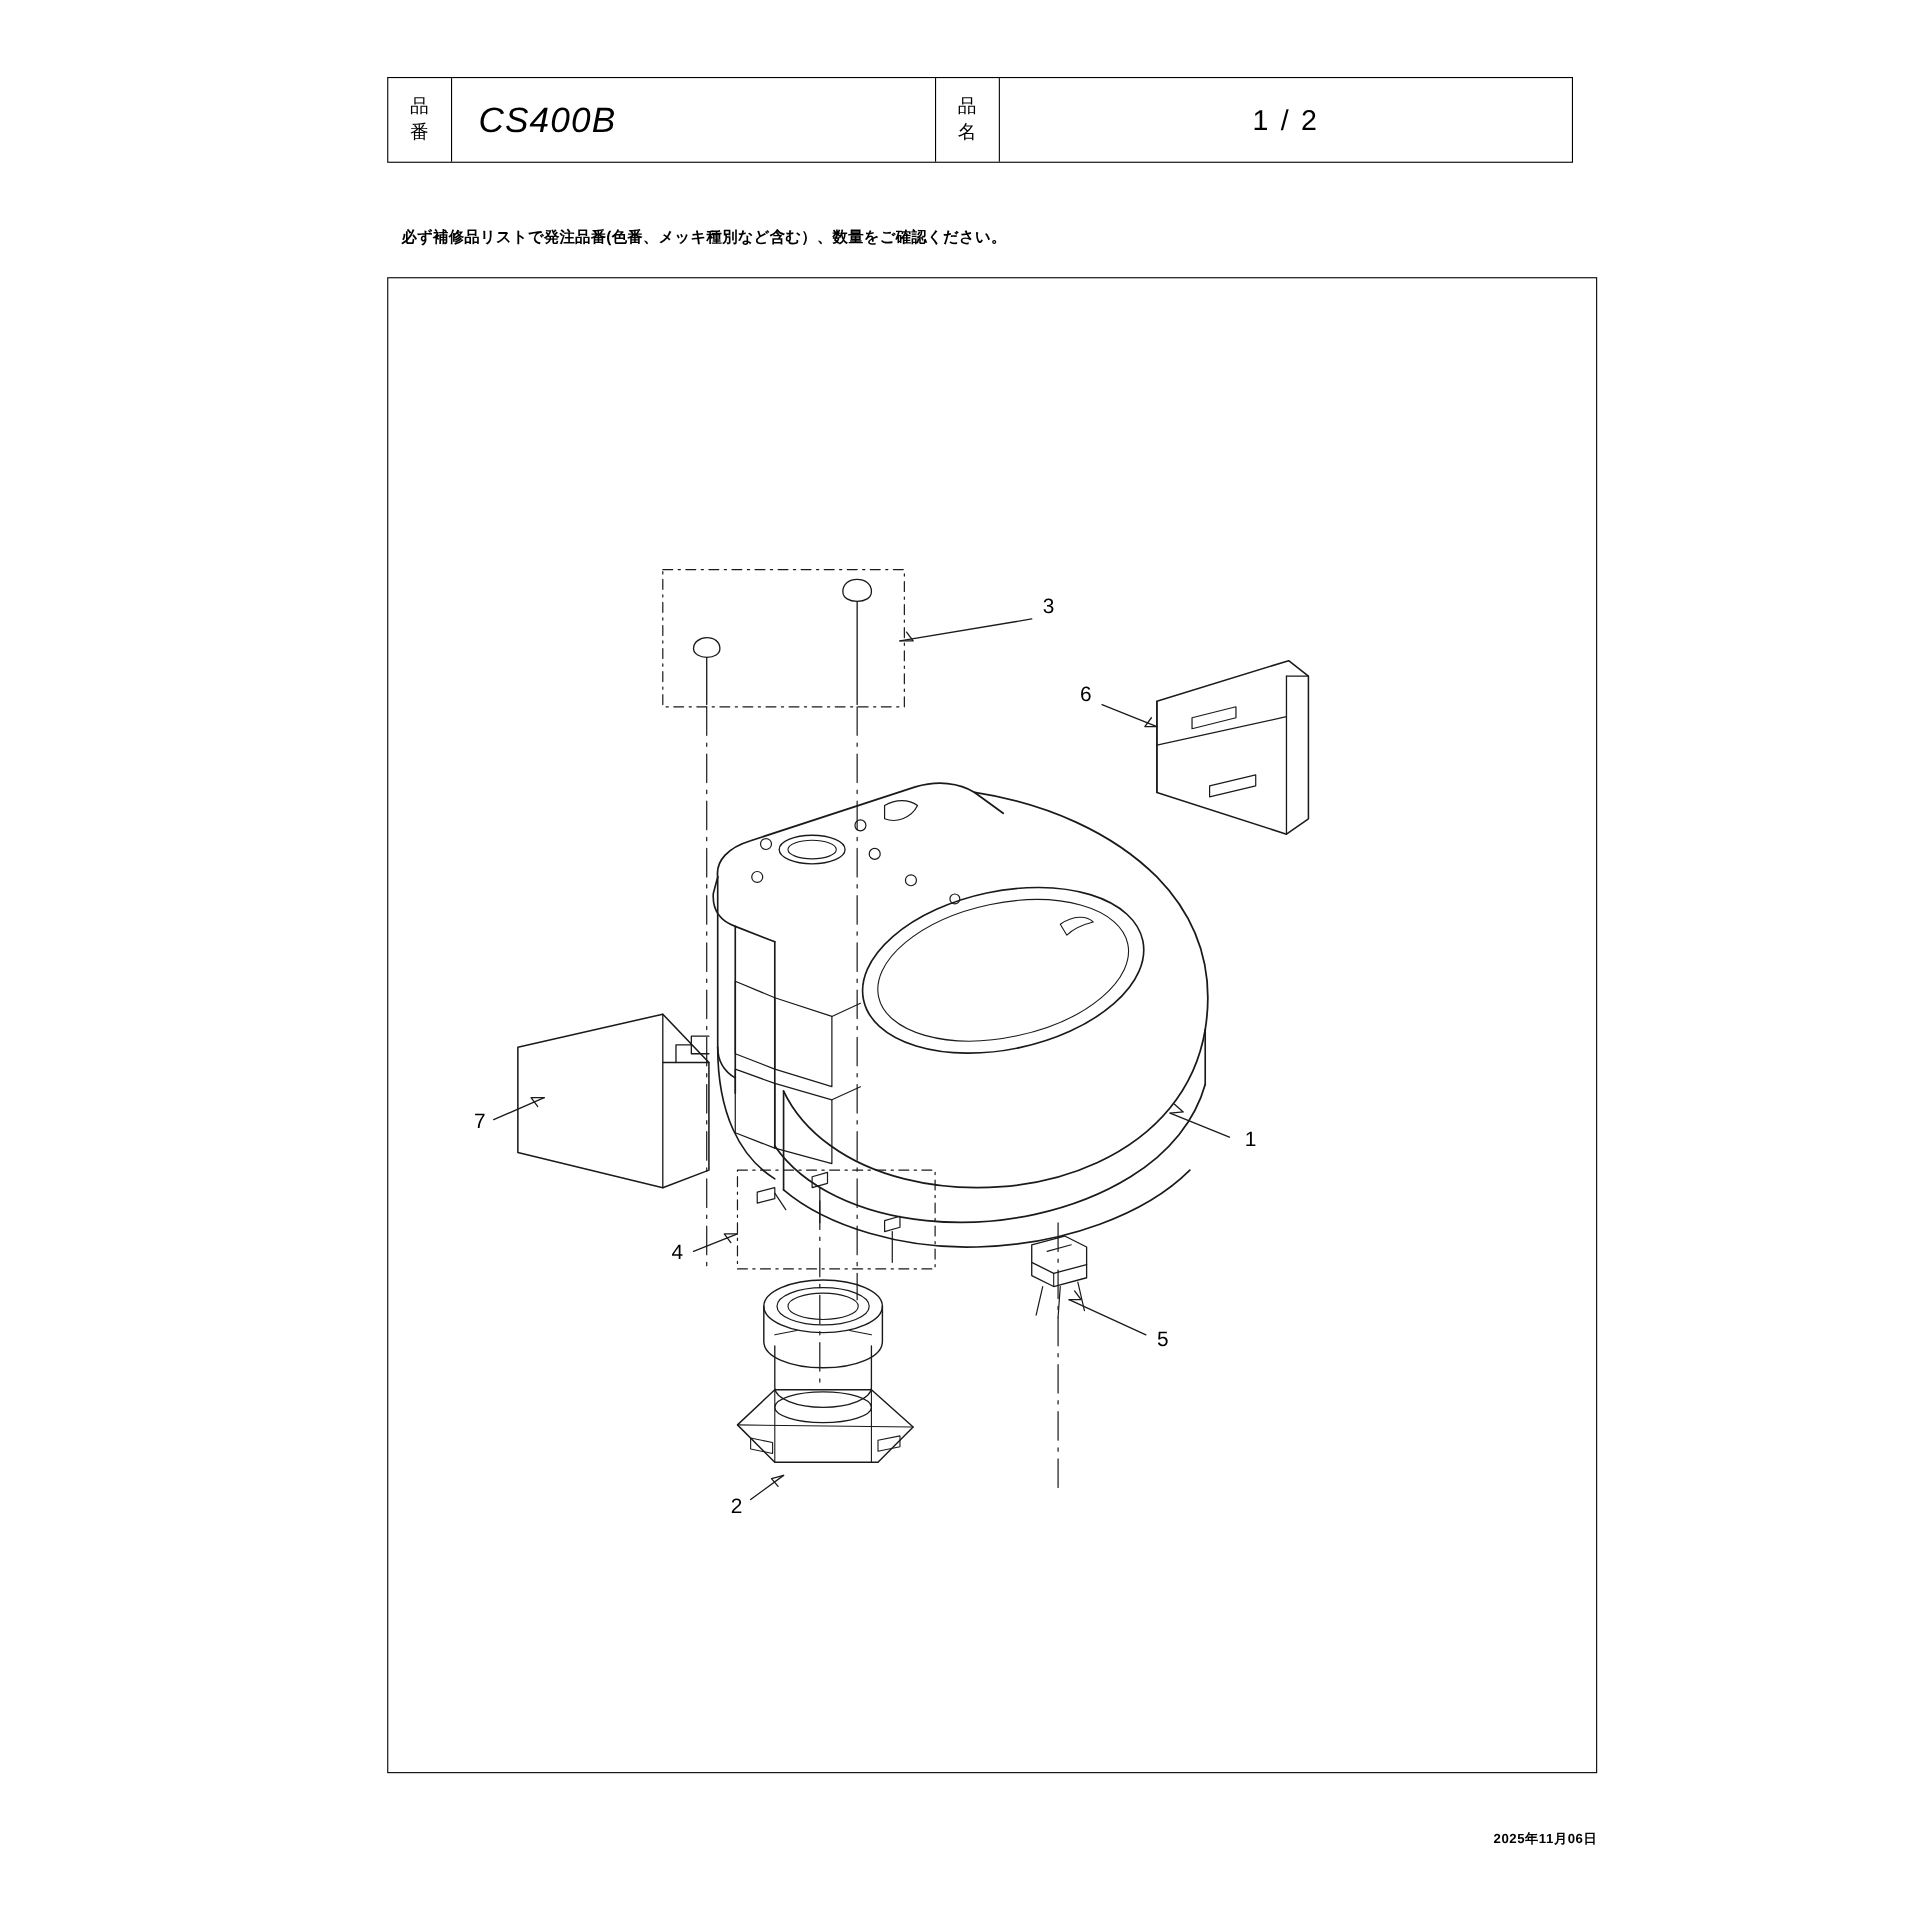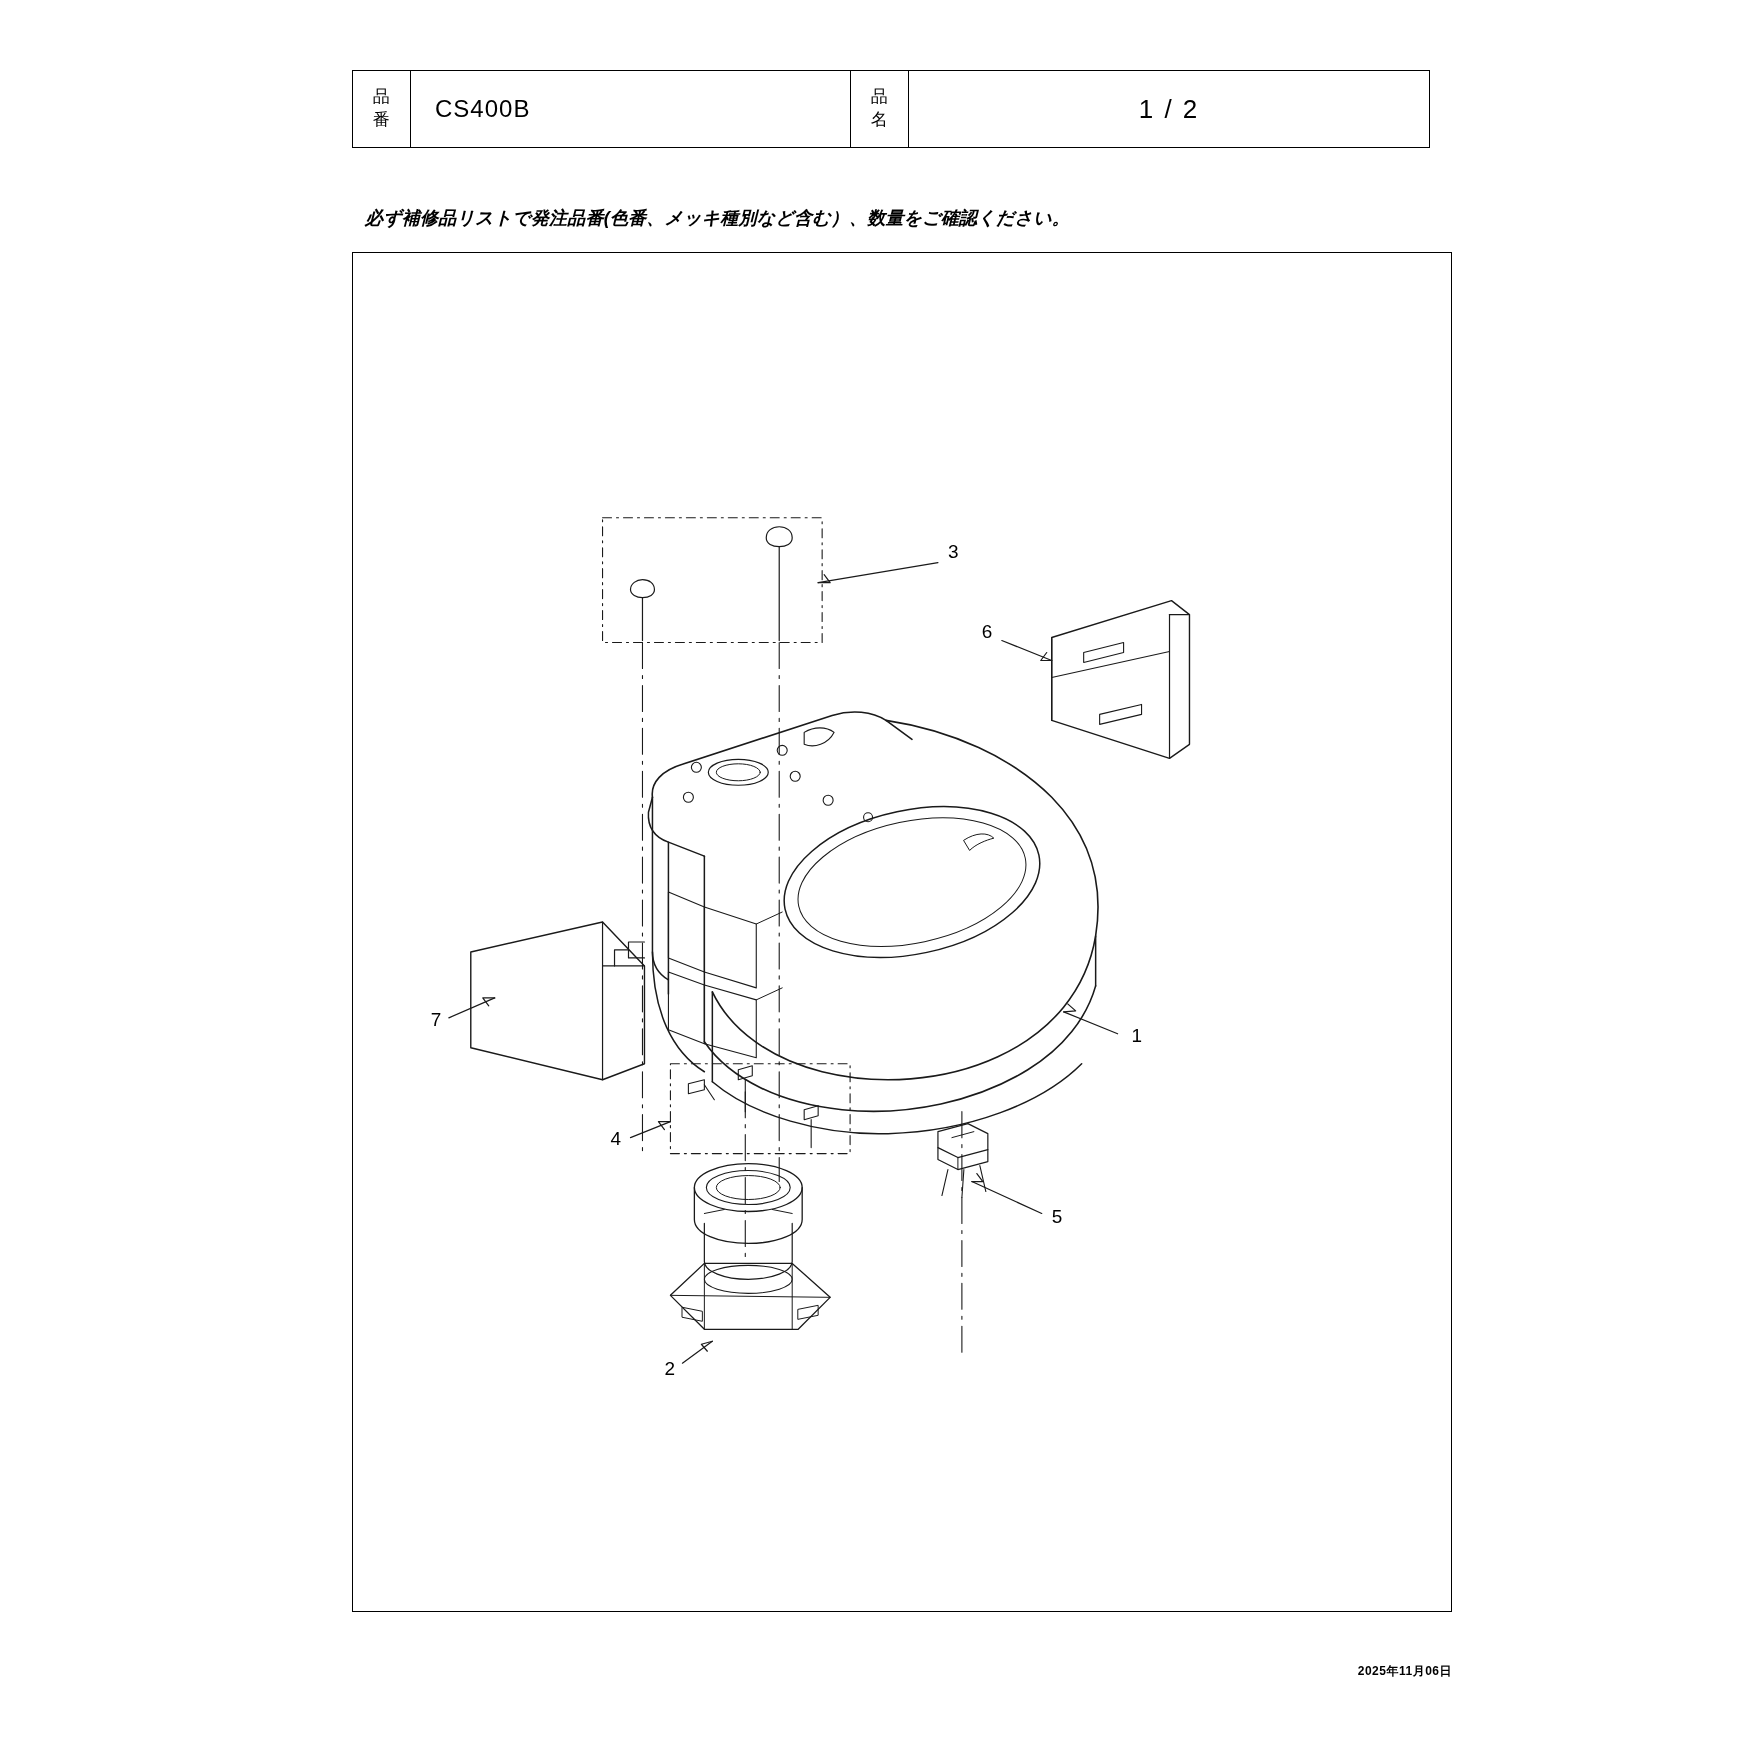--- a/index.html
+++ b/index.html
@@ -40,22 +40,23 @@
     justify-content: center;
     align-items: center;
     font-size: 17px;
     line-height: 1.35;
     letter-spacing: 0.5px;
   }
   .tb-value-code {
     width: 440px;
     border-right: 1.6px solid #000;
     padding-left: 24px;
-    font-size: 24px;
+    font-size: 32px;
     letter-spacing: 1px;
+    font-style: italic;
   }
   .tb-value-name {
     width: 430px;
     border-right: 1.6px solid #000;
     padding-left: 22px;
     font-size: 17px;
     letter-spacing: 0.5px;
   }
   .tb-page {
     flex: 1;
@@ -63,25 +64,24 @@
     font-size: 26px;
     letter-spacing: 2px;
   }
 
   
   .notes {
     position: absolute;
     left: 365px;
     top: 204px;
     width: 1100px;
-    font-size: 18px;
+    font-size: 14px;
     font-weight: bold;
     line-height: 1.65;
     letter-spacing: 0.2px;
-    font-style: italic;
   }
 
   
   .frame {
     position: absolute;
     left: 352px;
     top: 252px;
     width: 1100px;
     height: 1360px;
     border: 1.4px solid #000;

